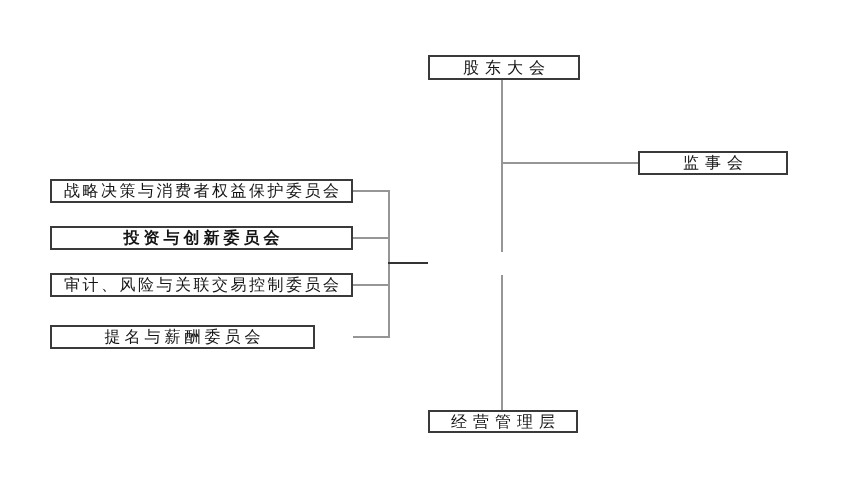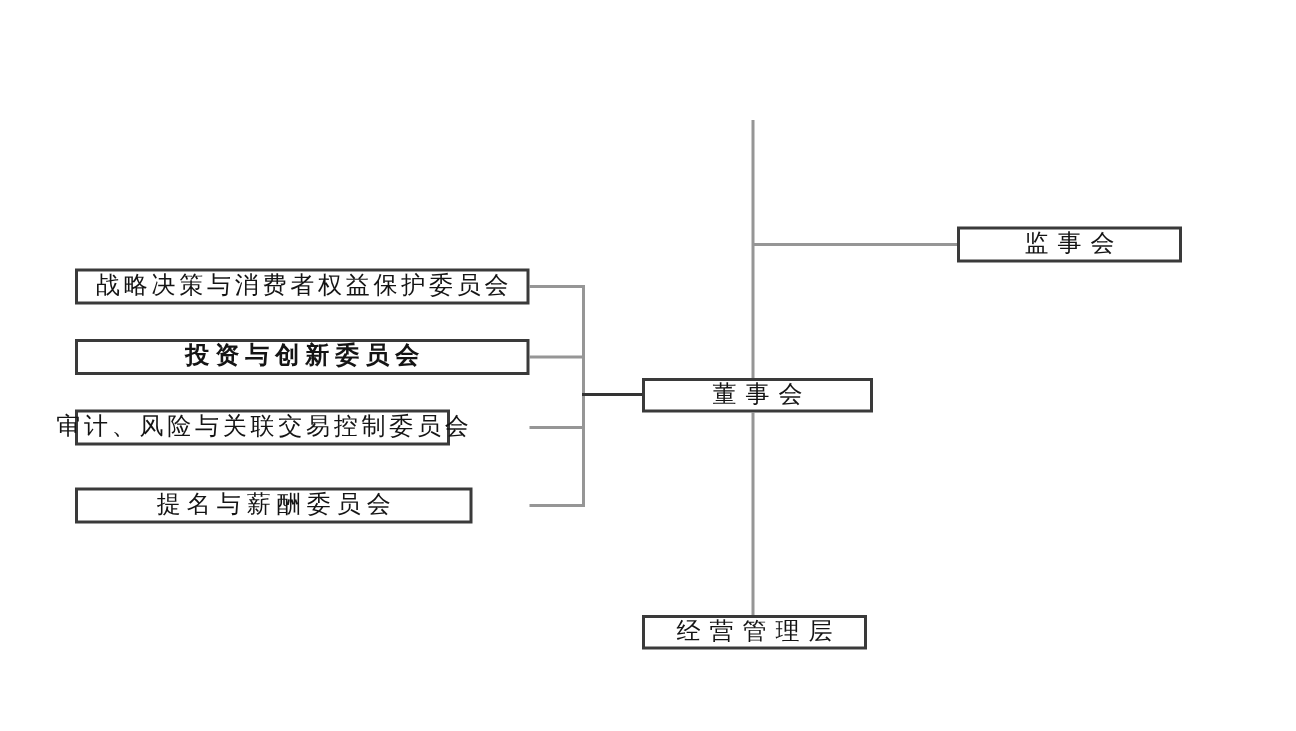--- a/index.html
+++ b/index.html
@@ -32,21 +32,21 @@
   .node.mid   { letter-spacing: 4px; text-indent: 4px; }
   .node.long  { letter-spacing: 2.5px; text-indent: 2.5px; }
 
   
   .n-shareholders { left: 428px; top: 55px;  width: 152px; height: 25px; }
   .n-supervisory  { left: 638px; top: 151px; width: 150px; height: 24px; }
   .n-board        { left: 428px; top: 252px; width: 154px; height: 23px; }
   .n-management   { left: 428px; top: 410px; width: 150px; height: 23px; }
   .n-c1           { left: 50px;  top: 179px; width: 303px; height: 24px; }
   .n-c2           { left: 50px;  top: 226px; width: 303px; height: 24px; font-weight: bold; }
-  .n-c3           { left: 50px;  top: 273px; width: 250px; height: 24px; }
+  .n-c3           { left: 50px;  top: 273px; width: 303px; height: 24px; }
   .n-c4           { left: 50px;  top: 325px; width: 265px; height: 24px; }
 
   
   .line {
     position: absolute;
     background: #969696;
   }
   .line.dark { background: #333333; }
   .l-v-top    { left: 501px; top: 80px;  width: 2px;   height: 172px; }  
   .l-h-super  { left: 502px; top: 162px; width: 153px; height: 2px;  }  
@@ -66,24 +66,24 @@
   <div class="line l-v-top"></div>
   <div class="line l-h-super"></div>
   <div class="line l-v-bottom"></div>
   <div class="line l-bus"></div>
   <div class="line l-stub1"></div>
   <div class="line l-stub2"></div>
   <div class="line l-stub3"></div>
   <div class="line l-stub4"></div>
   <div class="line dark l-bus-board"></div>
 
+  <div class="node short n-shareholders">股东大会</div>
 
   <div class="node short n-supervisory">监事会</div>
 
-  <div class="node short n-board">董事会</div>
 
   <div class="node short n-management">经营管理层</div>
 
   <div class="node long n-c1">战略决策与消费者权益保护委员会</div>
 
   <div class="node mid n-c2">投资与创新委员会</div>
 
   <div class="node long n-c3">审计、风险与关联交易控制委员会</div>
 
   <div class="node mid n-c4">提名与薪酬委员会</div>

